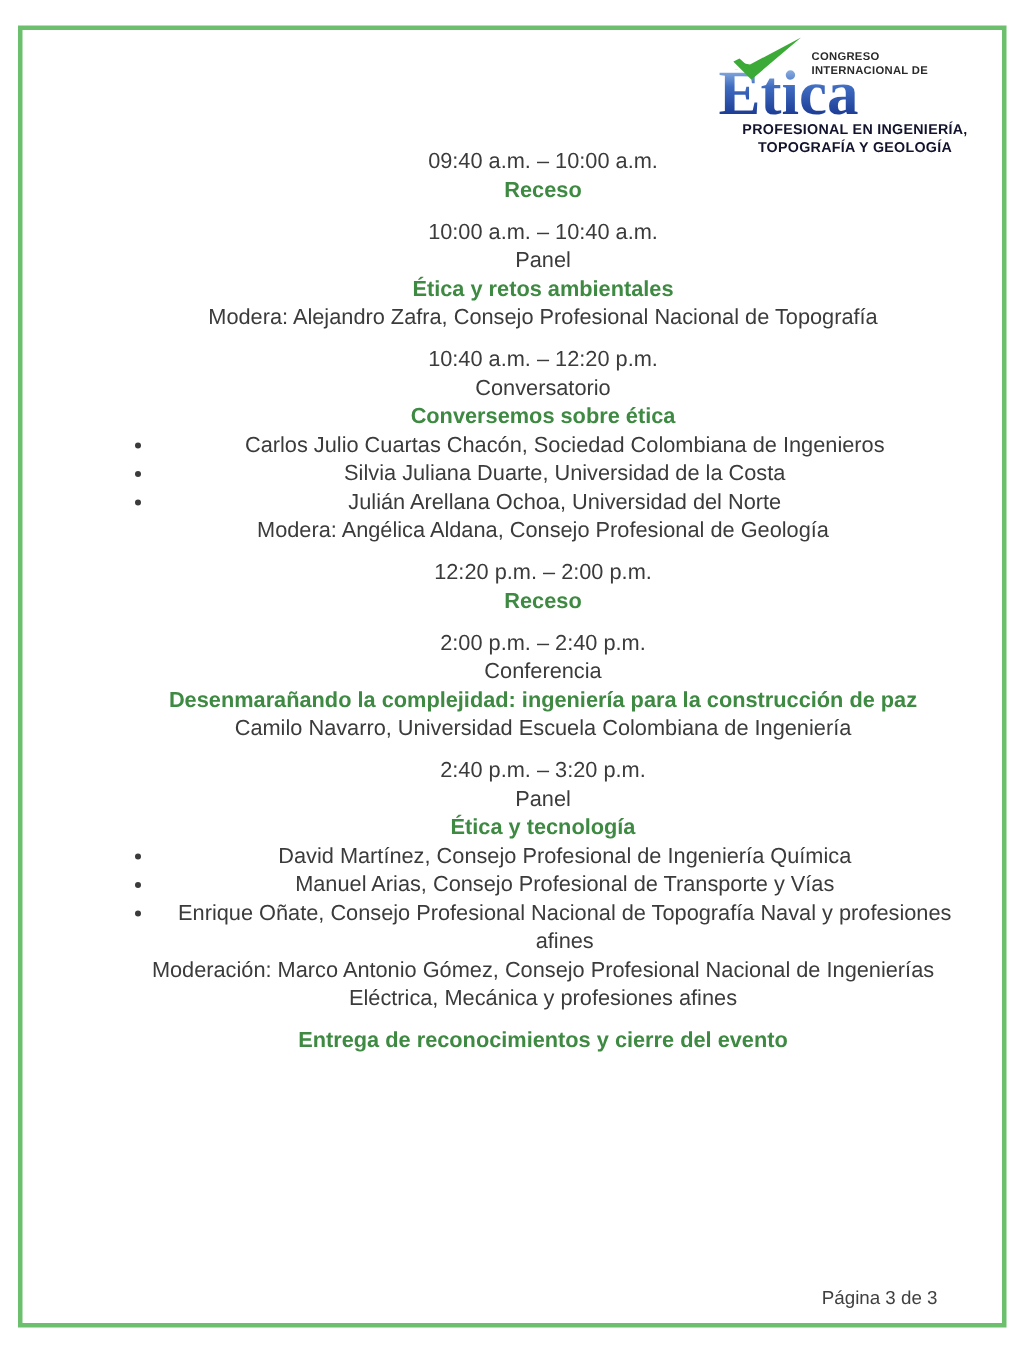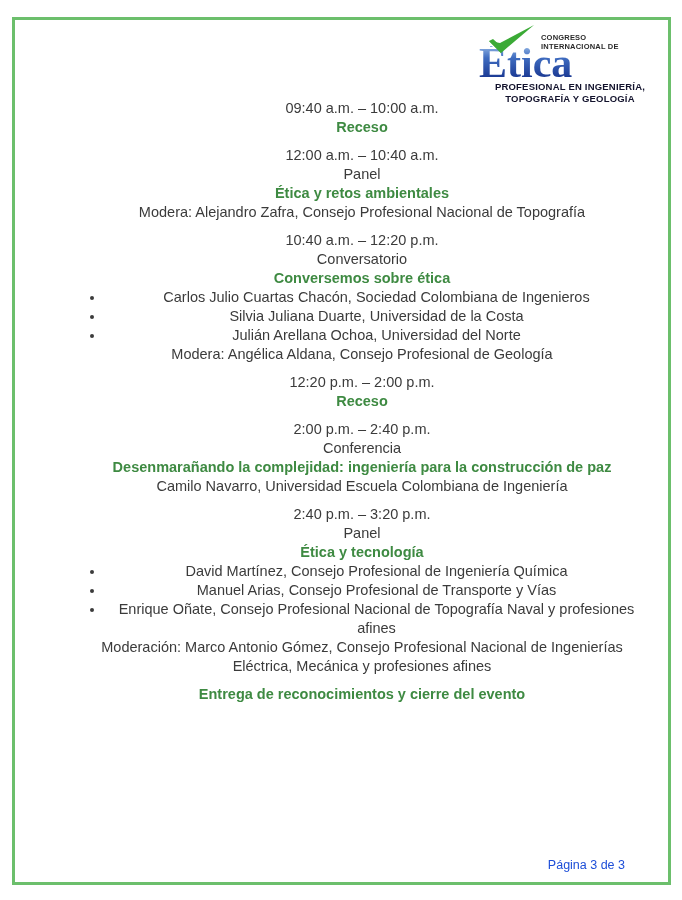--- a/index.html
+++ b/index.html
@@ -44,21 +44,21 @@
   .session-block{margin:0 0 9px 0;text-align:center;}
   .session-line{margin:0;}
   .green{color:var(--heading-green,#3e8a42);font-weight:bold;}
   ul.speakers{
     margin:0;padding:0 0 0 28px;list-style:disc;
   }
   ul.speakers li{margin:0;padding-left:1px;}
   
   .footer{
     position:absolute;top:858px;right:57px;
-    font-size:12.5px;color:#1d4ed8;
+    font-size:12.5px;color:#404040;
   }
 </style>
 </head>
 <body>
 
 <div class="page-border"></div>
 
 <div class="logo">
   <div class="logo-top">
     <svg class="check" viewBox="0 0 50 32">
@@ -76,21 +76,21 @@
     <div>TOPOGRAFÍA Y GEOLOGÍA</div>
   </div>
 </div>
 
 <main class="content">
     <section class="session-block">
       <p class="session-line">09:40 a.m. – 10:00 a.m.</p>
       <p class="session-line green">Receso</p>
     </section>
     <section class="session-block">
-      <p class="session-line">12:00 a.m. – 10:40 a.m.</p>
+      <p class="session-line">10:00 a.m. – 10:40 a.m.</p>
       <p class="session-line">Panel</p>
       <p class="session-line green">Ética y retos ambientales</p>
       <p class="session-line">Modera: Alejandro Zafra, Consejo Profesional Nacional de Topografía</p>
     </section>
     <section class="session-block">
       <p class="session-line">10:40 a.m. – 12:20 p.m.</p>
       <p class="session-line">Conversatorio</p>
       <p class="session-line green">Conversemos sobre ética</p>
       <ul class="speakers">
         <li>Carlos Julio Cuartas Chacón, Sociedad Colombiana de Ingenieros</li>

